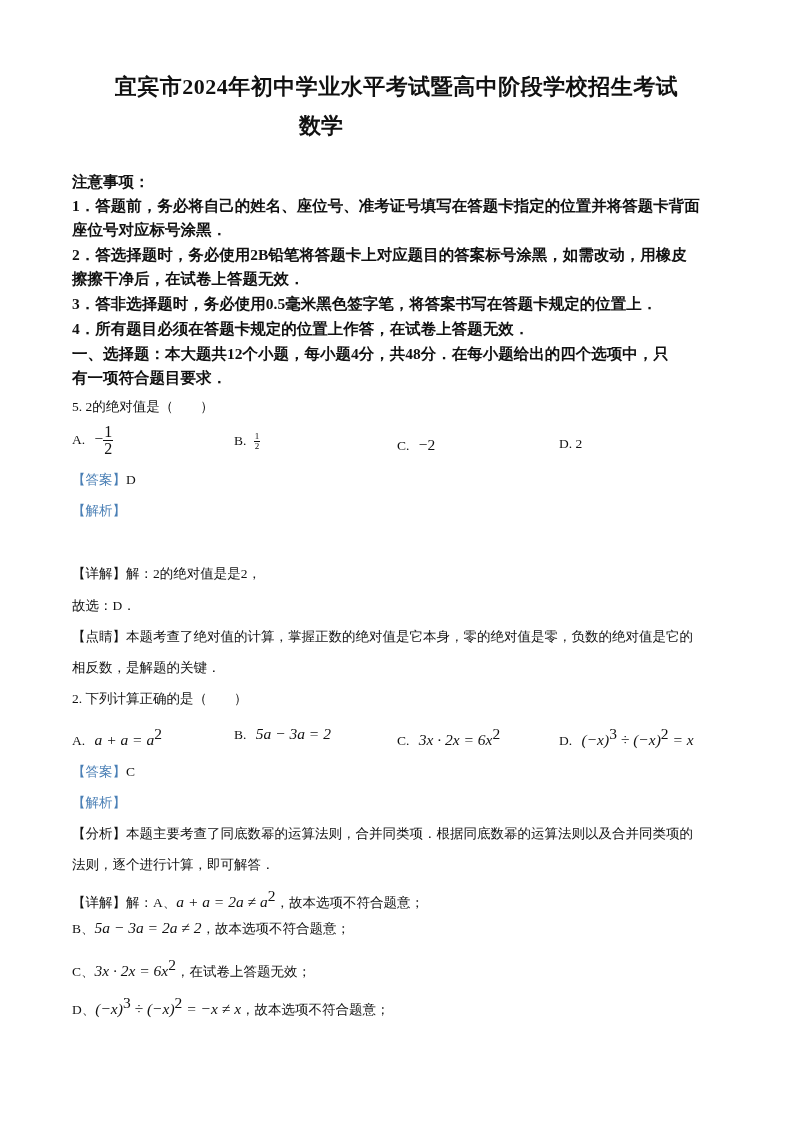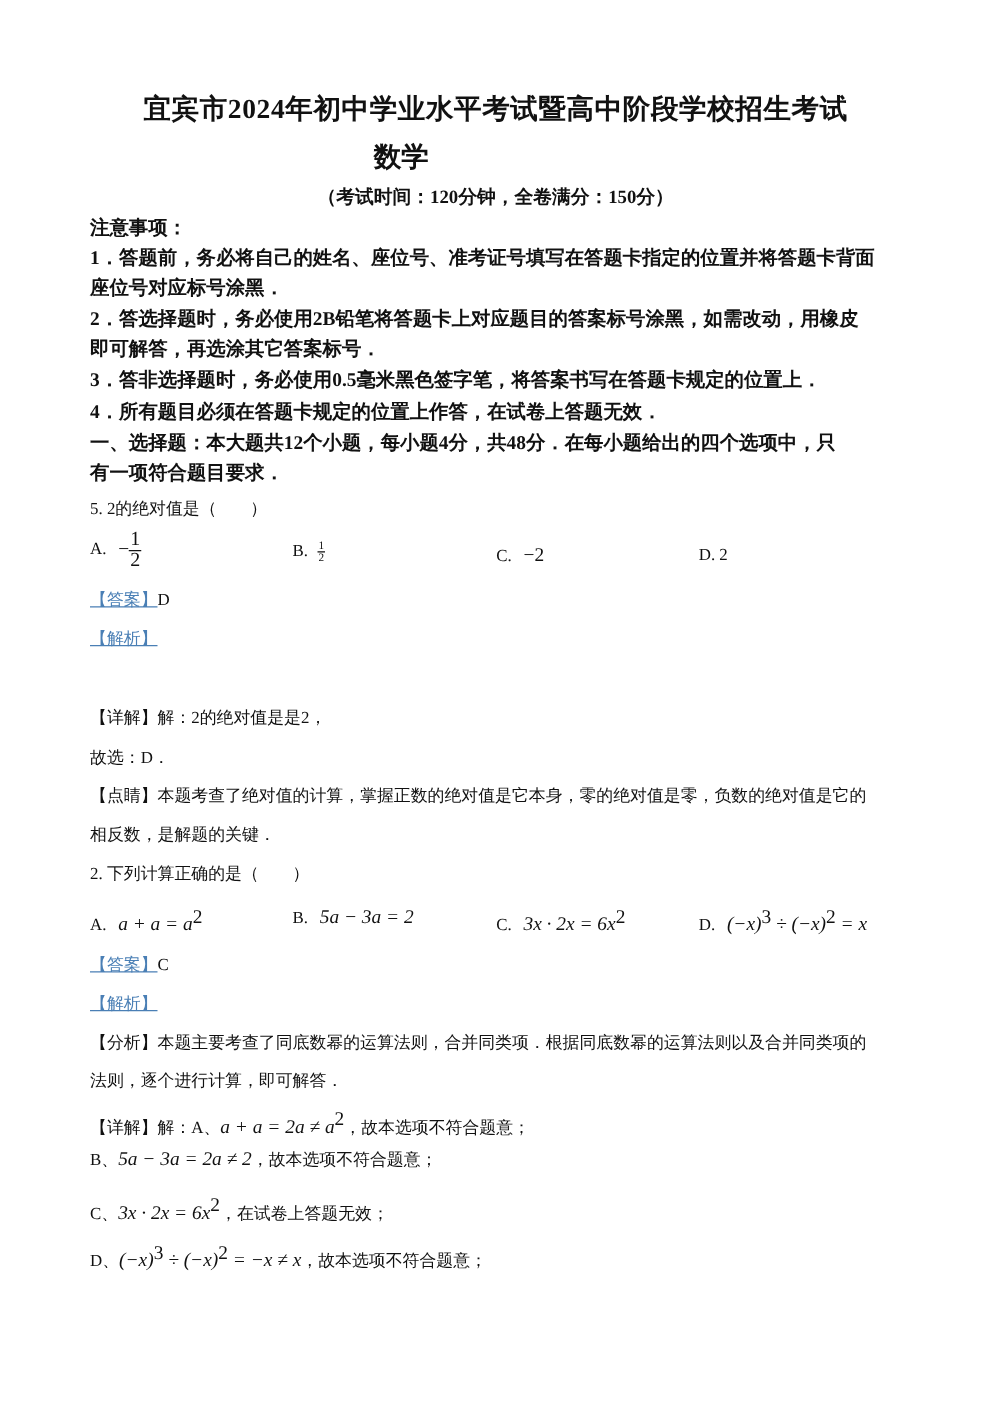--- a/index.html
+++ b/index.html
@@ -10,42 +10,41 @@
   .title { top: 72px; left: 0; width: 793px; text-align: center; font-size: 22px; font-weight: bold; letter-spacing: 0.5px; }
   .subject { top: 111px; left: 0; width: 642px; text-align: center; font-size: 22px; font-weight: bold; }
   .timeinfo { top: 148px; left: 0; width: 793px; text-align: center; font-size: 15px; font-weight: bold; }
   .bold { font-weight: bold; font-size: 15.5px; }
   .note-head { top: 172px; left: 72px; }
   .note { left: 72px; }
   .q { font-size: 13.5px; left: 72px; }
   .opt { font-size: 13.5px; }
   .m { font-family: "Liberation Serif", serif; font-style: italic; font-size: 15.5px; }
   .mn { font-family: "Liberation Serif", serif; font-size: 15.5px; }
-  .blue { color: #4a7fb5; text-decoration: underline; }
+  .blue { color: #4a7fb5; }
   sup { font-size: 9px; vertical-align: 6px; }
   .frac { display: inline-block; text-align: center; vertical-align: middle; line-height: 1; }
   .frac .n { display: block; border-bottom: 1px solid #111; padding: 0 1px; }
   .frac .d { display: block; }
   .fracbig { font-size: 16px; }
   .fracsmall { font-size: 9px; }
 </style>
 </head>
 <body>
 
 <div class="page">
 
   <div class="abs title">宜宾市2024年初中学业水平考试暨高中阶段学校招生考试</div>
   <div class="abs subject">数学</div>
-  <div class="abs timeinfo">（考试时间：120分钟，全卷满分：150分）</div>
 
   <div class="abs bold note-head">注意事项：</div>
   <div class="abs bold note" style="top:196px">1．答题前，务必将自己的姓名、座位号、准考证号填写在答题卡指定的位置并将答题卡背面</div>
   <div class="abs bold note" style="top:220px">座位号对应标号涂黑．</div>
   <div class="abs bold note" style="top:245px">2．答选择题时，务必使用2B铅笔将答题卡上对应题目的答案标号涂黑，如需改动，用橡皮</div>
-  <div class="abs bold note" style="top:269px">即可解答，再选涂其它答案标号．</div>
+  <div class="abs bold note" style="top:269px">擦擦干净后，在试卷上答题无效．</div>
   <div class="abs bold note" style="top:294px">3．答非选择题时，务必使用0.5毫米黑色签字笔，将答案书写在答题卡规定的位置上．</div>
   <div class="abs bold note" style="top:319px">4．所有题目必须在答题卡规定的位置上作答，在试卷上答题无效．</div>
 
   <div class="abs bold note" style="top:344px">一、选择题：本大题共12个小题，每小题4分，共48分．在每小题给出的四个选项中，只</div>
   <div class="abs bold note" style="top:368px">有一项符合题目要求．</div>
 
   <div class="abs q" style="top:398px">5. 2的绝对值是（　　）</div>
 
   <div class="abs opt" style="top:424px; left:72px;">
     <span>A.</span>

